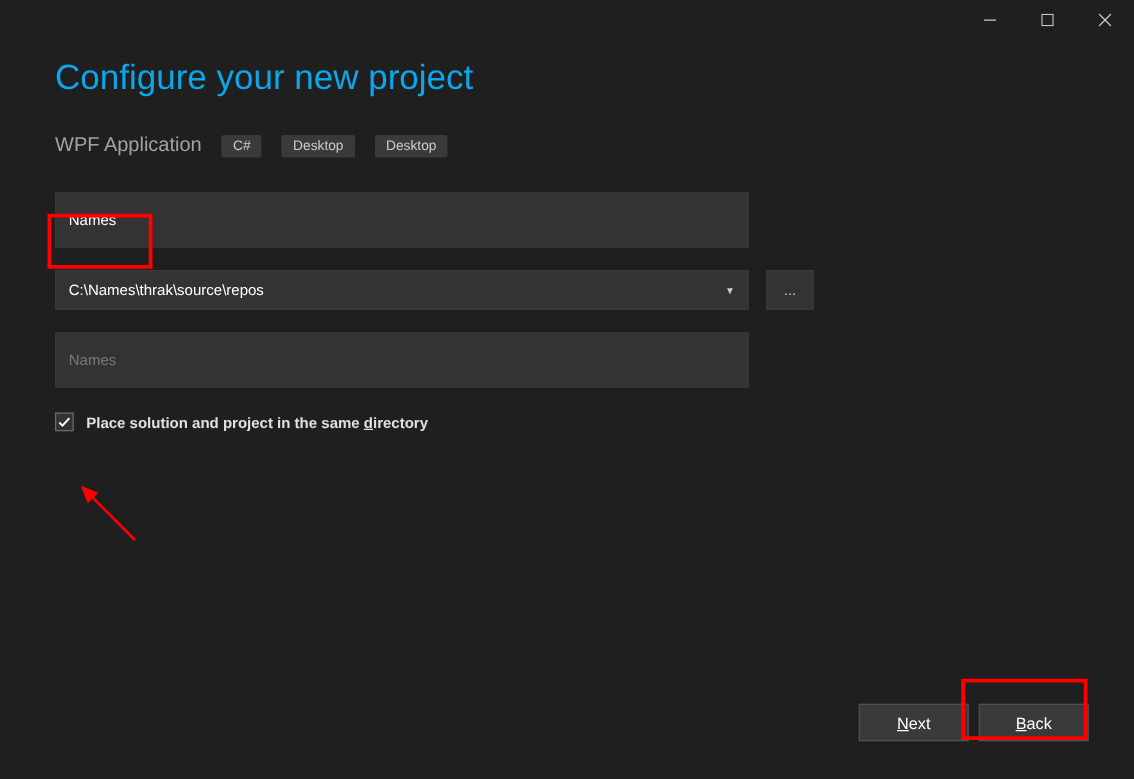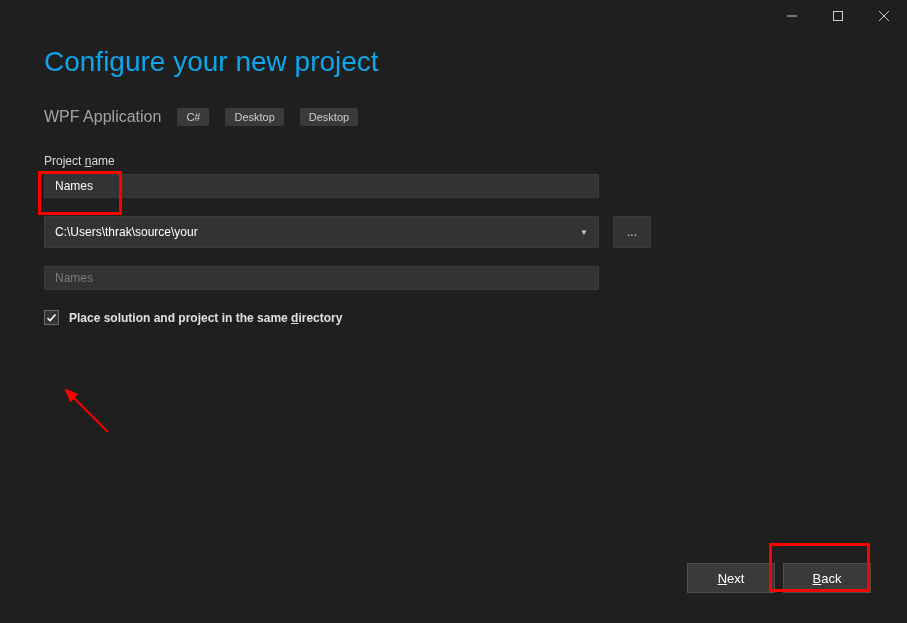--- a/index.html
+++ b/index.html
@@ -73,21 +73,21 @@
     }
     .info-icon {
       width: 13px;
       height: 13px;
       display: inline-flex;
       align-items: center;
       justify-content: center;
     }
     .text-input {
       width: 555px;
-      height: 24px;
+      height: 44px;
       background: #333333;
       border: 1px solid #3a3a3a;
       color: #ffffff;
       padding: 0 10px;
       font-size: 12px;
       font-family: inherit;
     }
     .text-input::placeholder {
       color: #7a7a7a;
     }
@@ -221,30 +221,27 @@
   <h1>Configure your new project</h1>
 
   <div class="template-row">
     <span class="template-name">WPF Application</span>
     <span class="tag">C#</span>
     <span class="tag">Desktop</span>
     <span class="tag">Desktop</span>
   </div>
 
   <div class="field-group">
-    <div class="field-label">
-      <span>Project <span class="underline">n</span>ame</span>
-    </div>
     <input class="text-input" type="text" value="Names" style="">
   </div>
 
   <div class="field-group">
     <div class="location-row">
       <div class="select-wrap">
-        <span>C:\Users\thrak\source\your</span>
+        <span>C:\Names\thrak\source\repos</span>
         <span class="caret">▼</span>
       </div>
       <div class="browse-btn">
         <span>...</span>
       </div>
     </div>
   </div>
 
   <div class="field-group">
     <input class="text-input disabled" type="text" disabled="" placeholder="Names" style="">

